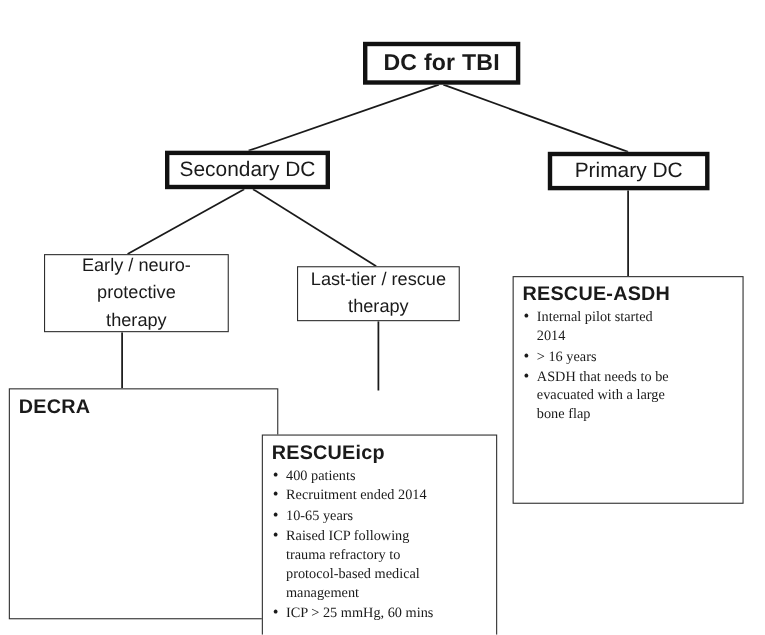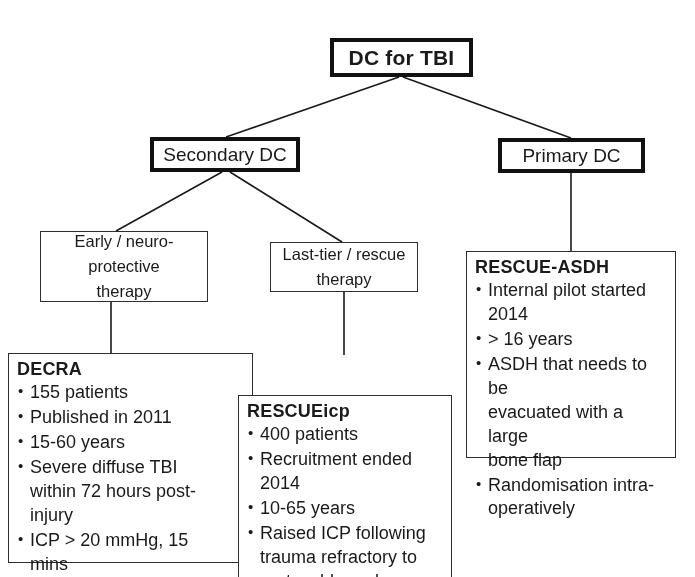--- a/index.html
+++ b/index.html
@@ -66,24 +66,25 @@
     margin: 0 0 1px 0;
   }
   .bullet-list {
     list-style: none;
     margin: 0;
     padding: 0;
   }
   .bullet-list li {
     position: relative;
     padding-left: 13px;
-    font-size: 18px;
+    font-size: 13px;
     line-height: 1.33;
     white-space: pre-line;
     margin: 0 0 1px 0;
+    font-family: Liberation Serif, serif;
   }
   .bullet-list li::before {
     content: "\2022";
     position: absolute;
     left: 1px;
     top: 0;
     font-size: 15px;
   }
 </style>
 </head>
@@ -119,30 +120,20 @@
 therapy</span>
   </div>
 
   <div class="node thin" style="left:270px; top:242px; width:148px; height:50px;">
     <span class="therapy-label">Last-tier / rescue
 therapy</span>
   </div>
 
   <div class="trial-card" style="left:8px; top:353px; width:245px; height:210px;">
     <div class="trial-title">DECRA</div>
-    <ul class="bullet-list">
-      <li>155 patients</li>
-      <li>Published in 2011</li>
-      <li>15-60 years</li>
-      <li>Severe diffuse TBI
-within 72 hours post-
-injury</li>
-      <li>ICP &gt; 20 mmHg, 15
-mins</li>
-    </ul>
   </div>
 
   <div class="trial-card" style="left:238px; top:355px; width:214px; height:212px;margin-top:40px;">
     <div class="trial-title">RESCUEicp</div>
     <ul class="bullet-list">
       <li>400 patients</li>
       <li>Recruitment ended 2014</li>
       <li>10-65 years</li>
       <li>Raised ICP following
 trauma refractory to
@@ -154,18 +145,16 @@
 
   <div class="trial-card" style="left:466px; top:251px; width:210px; height:207px;">
     <div class="trial-title">RESCUE-ASDH</div>
     <ul class="bullet-list">
       <li>Internal pilot started
 2014</li>
       <li>&gt; 16 years</li>
       <li>ASDH that needs to be
 evacuated with a large
 bone flap</li>
-      <li>Randomisation intra-
-operatively</li>
     </ul>
   </div>
 
 </div>
 
 </body></html>

